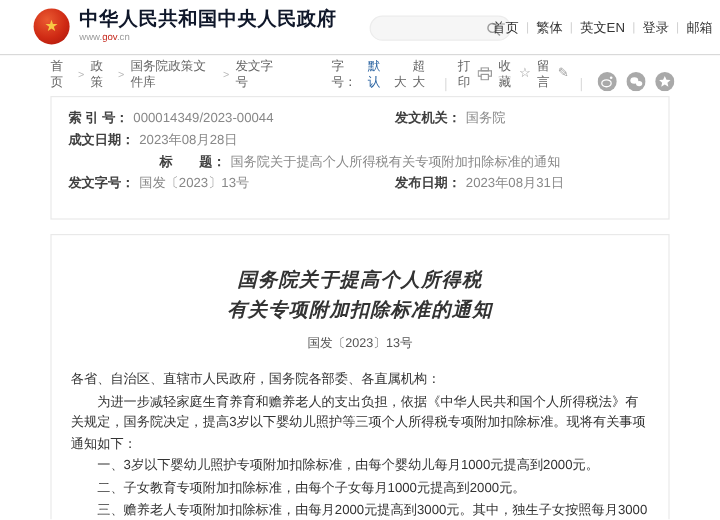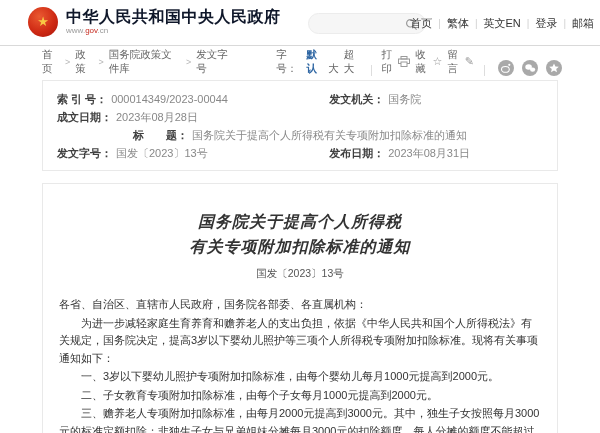--- a/index.html
+++ b/index.html
@@ -31,28 +31,28 @@
 
   
   .toolbar-row { height:31px; display:flex; align-items:center; justify-content:space-between;
                  padding:0 38px 0 42px; }
   .breadcrumb { display:flex; align-items:center; gap:5px; font-size:10.5px; color:#888; }
   .breadcrumb .crumb { color:#666; cursor:pointer; }
   .breadcrumb .bsep { color:#b5b5b5; font-size:9px; }
 
   .page-tools { display:flex; align-items:flex-end; gap:5px; font-size:10.5px; color:#666;margin-left:44px; }
   .fs-opt { cursor:pointer; color:#666; }
-  .fs-default { color:#2e66a3; font-weight:bold; }
+  .fs-default { color:#2e66a3; font-weight:normal; }
   .vsep { width:0; height:11px; border-left:1px solid #ddd; margin:0 5px; }
   .tool-btn { display:flex; align-items:center; gap:3px; cursor:pointer; color:#666; }
   .tool-glyph { color:#9a9a9a; font-size:11px; line-height:1; }
   .share-circle { width:16px; height:16px; margin-left:3px; cursor:pointer; line-height:0; }
 
   
-  .meta-box { margin:3px 42px 0; background:#fff; border:1px solid #e9e9e9; padding:9px 14px 8px; }
+  .meta-box { margin:3px 42px 0; background:#fff; border:1px solid #e9e9e9; padding:9px 14px 20px; }
   .meta-grid { display:grid; grid-template-columns:56% 44%; font-size:11px; line-height:17px; }
   .meta-cell { display:flex; padding:.5px 0; }
   .meta-label { font-weight:bold; color:#404040; white-space:pre; margin-right:4px; flex:none; }
   .meta-value { color:#888; }
   .span2 { grid-column:1 / span 2;justify-content:center; }
 
   
   .doc-box { margin:12px 42px 0; background:#fff; border:1px solid #e9e9e9;
              padding:25px 16px 20px; min-height:260px; }
   .doc-title { text-align:center; font-size:16px; font-weight:bold; color:#333;

